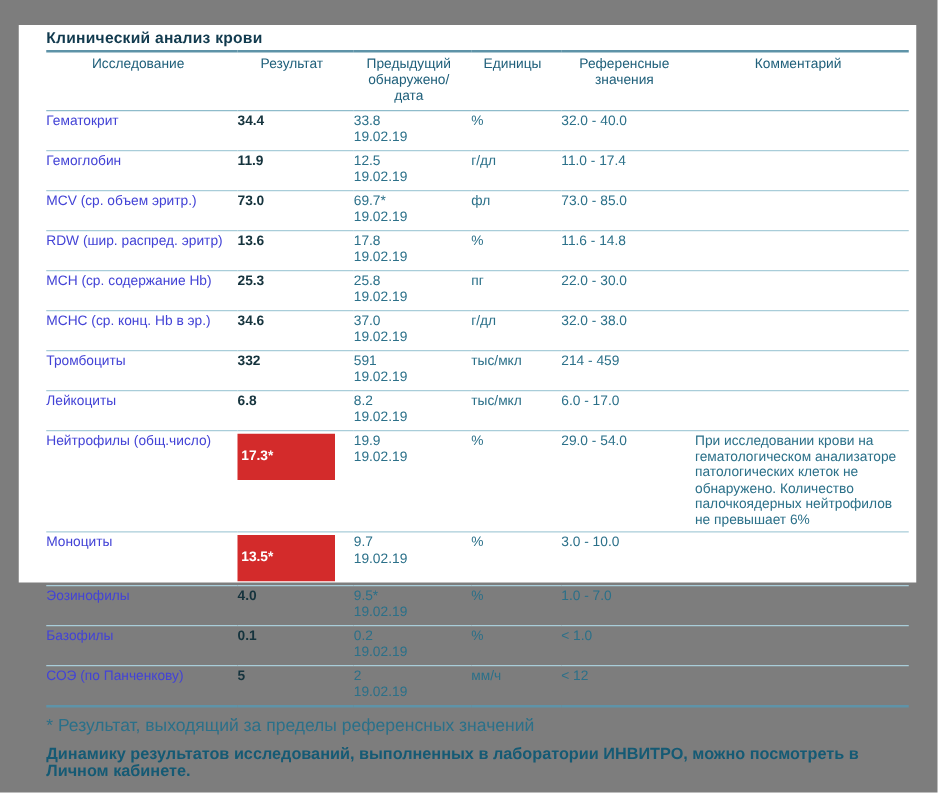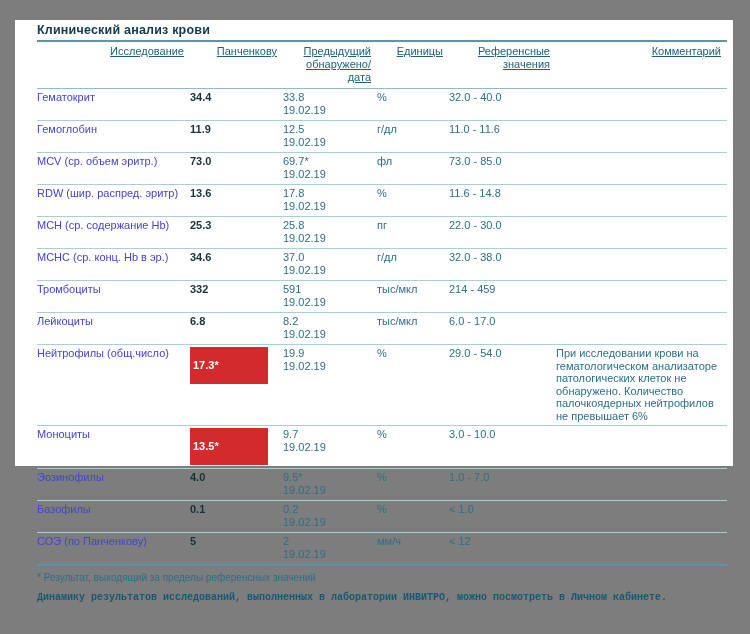--- a/index.html
+++ b/index.html
@@ -19,49 +19,48 @@
   }
   .report-title{
     font-size:12.5px;font-weight:bold;color:#113a4e;
     margin:1px 0 3px 0;letter-spacing:0.2px;
   }
   table.results{
     border-collapse:collapse;table-layout:fixed;width:690px;
     font-size:11px;line-height:13px;
   }
   table.results thead th{
-    text-align:right;font-weight:normal;color:#20607b;
+    text-align:center;font-weight:normal;color:#20607b;
     vertical-align:top;padding:3px 6px 4px 0;
     border-top:2px solid #5e93a8;
     border-bottom:1px solid #8fbccb;
-    text-decoration:underline;
   }
   table.results tbody td{
     vertical-align:top;
     padding:2px 6px 3px 0;
     border-bottom:1px solid #a9cdd9;
     color:#2b7089;
   }
   table.results tbody tr:last-child td{
     border-bottom:2px solid #5e93a8;
   }
   .test-name{color:#4343d6;}
   .result{font-weight:bold;color:#15333d;}
   .result.flagged{
     display:inline-block;min-width:78px;box-sizing:border-box;
     background:#d32b2b;color:#ffffff;padding:12px 3px;
   }
   .prev-date{color:#2b7089;}
   .comment-cell{line-height:12.5px;}
   .footnote{
-    color:#2b7089;font-size:10px;margin:6px 0 0 0;
+    color:#2b7089;font-size:14px;margin:6px 0 0 0;
   }
   .dynamics-note{
-    color:#155a74;font-weight:bold;font-size:10px;line-height:13.5px;
-    margin:8px 0 0 0;width:690px;font-family:Liberation Mono, monospace;
+    color:#155a74;font-weight:bold;font-size:13px;line-height:13.5px;
+    margin:8px 0 0 0;width:690px;
   }
 </style>
 </head>
 <body>
 
 <div class="page-content">
 
   <div class="report-title">Клинический анализ крови</div>
 
   <table class="results">
@@ -69,21 +68,21 @@
       <col style="width:153px">
       <col style="width:93px">
       <col style="width:94px">
       <col style="width:72px">
       <col style="width:107px">
       <col style="width:171px">
     </colgroup>
     <thead>
       <tr>
         <th>Исследование</th>
-        <th>Панченкову</th>
+        <th>Результат</th>
         <th>Предыдущий обнаружено/дата</th>
         <th>Единицы</th>
         <th>Референсные значения</th>
         <th>Комментарий</th>
       </tr>
     </thead>
     <tbody id="table-body">
         <tr>
     <td><span class="test-name">Гематокрит</span></td>
     <td><span class="result">34.4</span></td>
@@ -96,21 +95,21 @@
     <td class="comment-cell"></td>
   </tr>
         <tr>
     <td><span class="test-name">Гемоглобин</span></td>
     <td><span class="result">11.9</span></td>
     <td>
       <div>12.5</div>
       <div class="prev-date">19.02.19</div>
     </td>
     <td>г/дл</td>
-    <td>11.0 - 11.6</td>
+    <td>11.0 - 17.4</td>
     <td class="comment-cell"></td>
   </tr>
         <tr>
     <td><span class="test-name">MCV (ср. объем эритр.)</span></td>
     <td><span class="result">73.0</span></td>
     <td>
       <div>69.7*</div>
       <div class="prev-date">19.02.19</div>
     </td>
     <td>фл</td>

